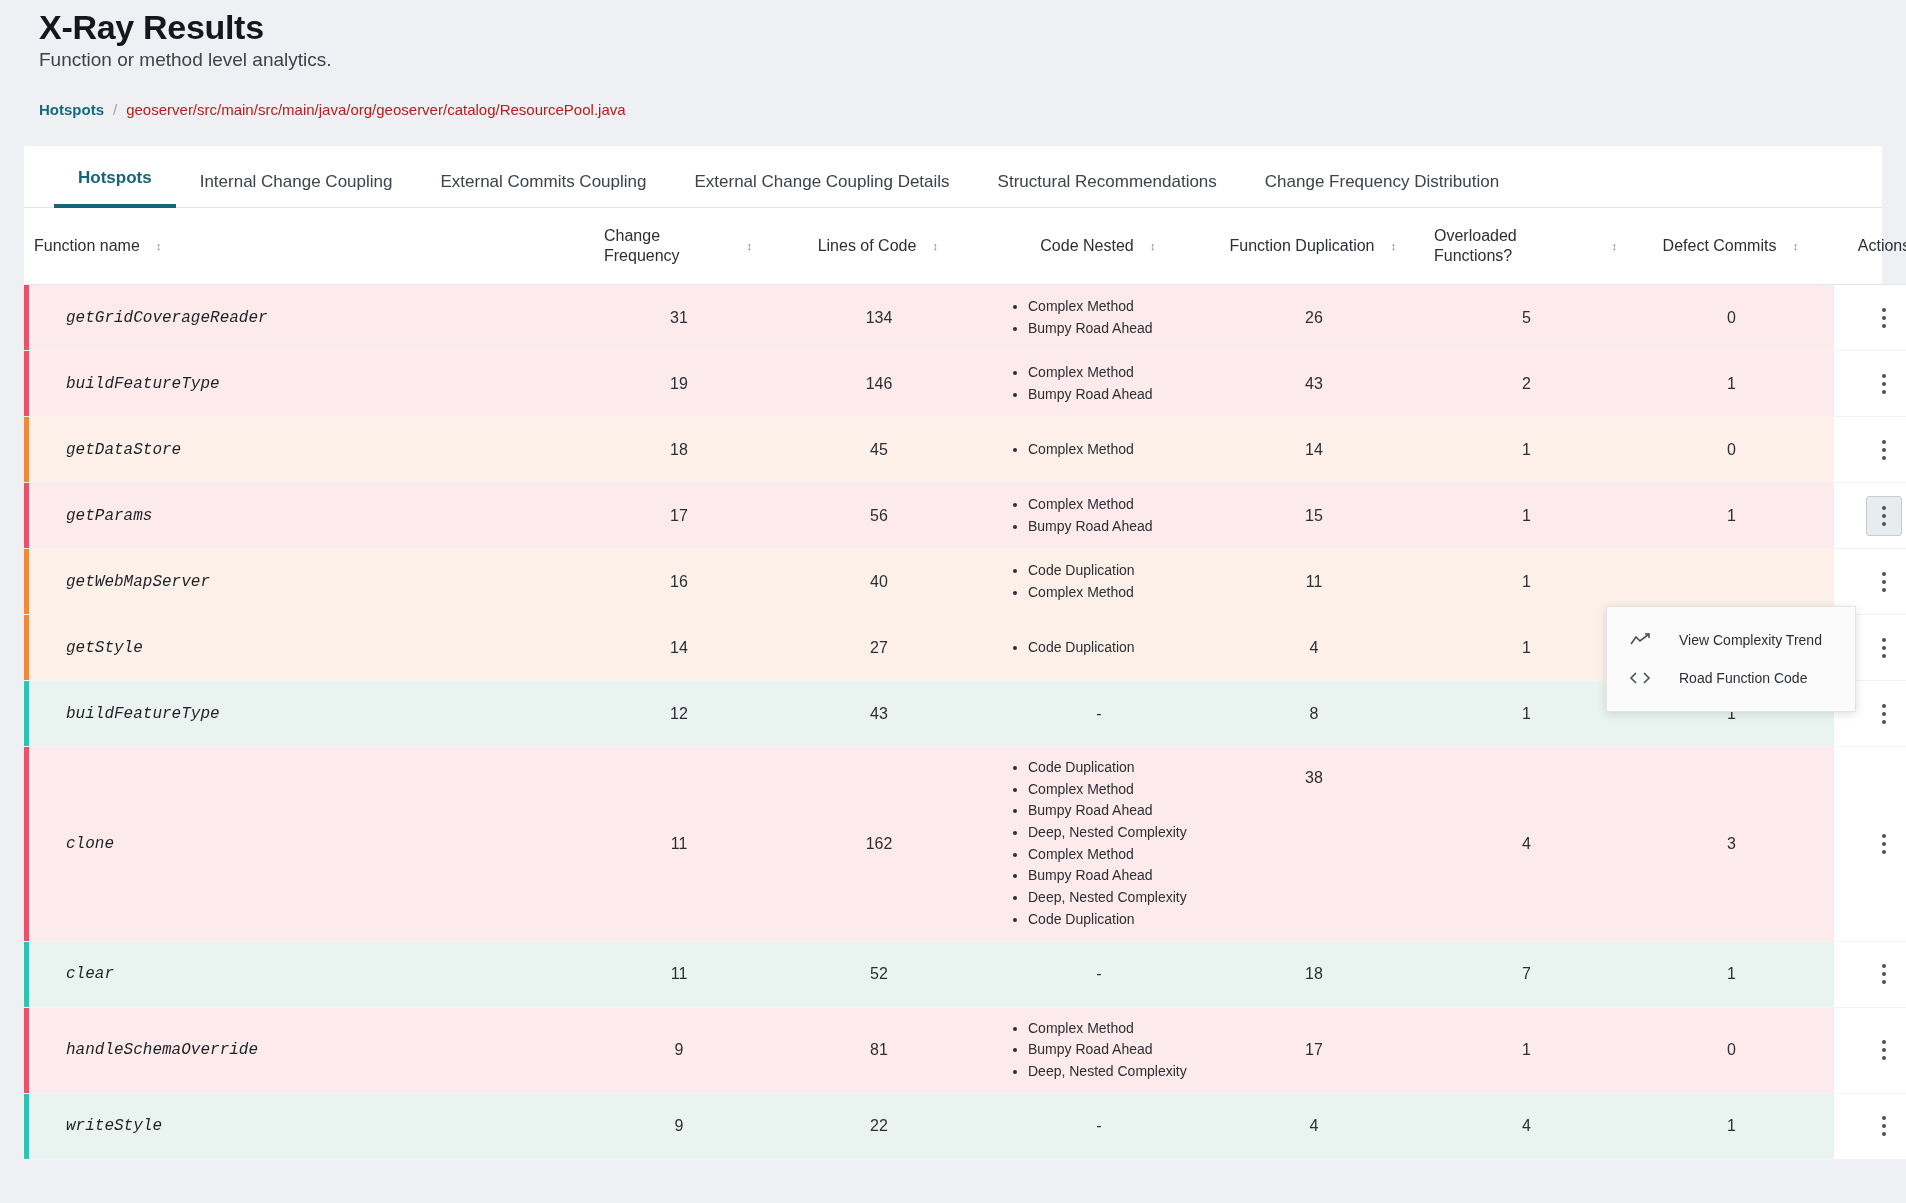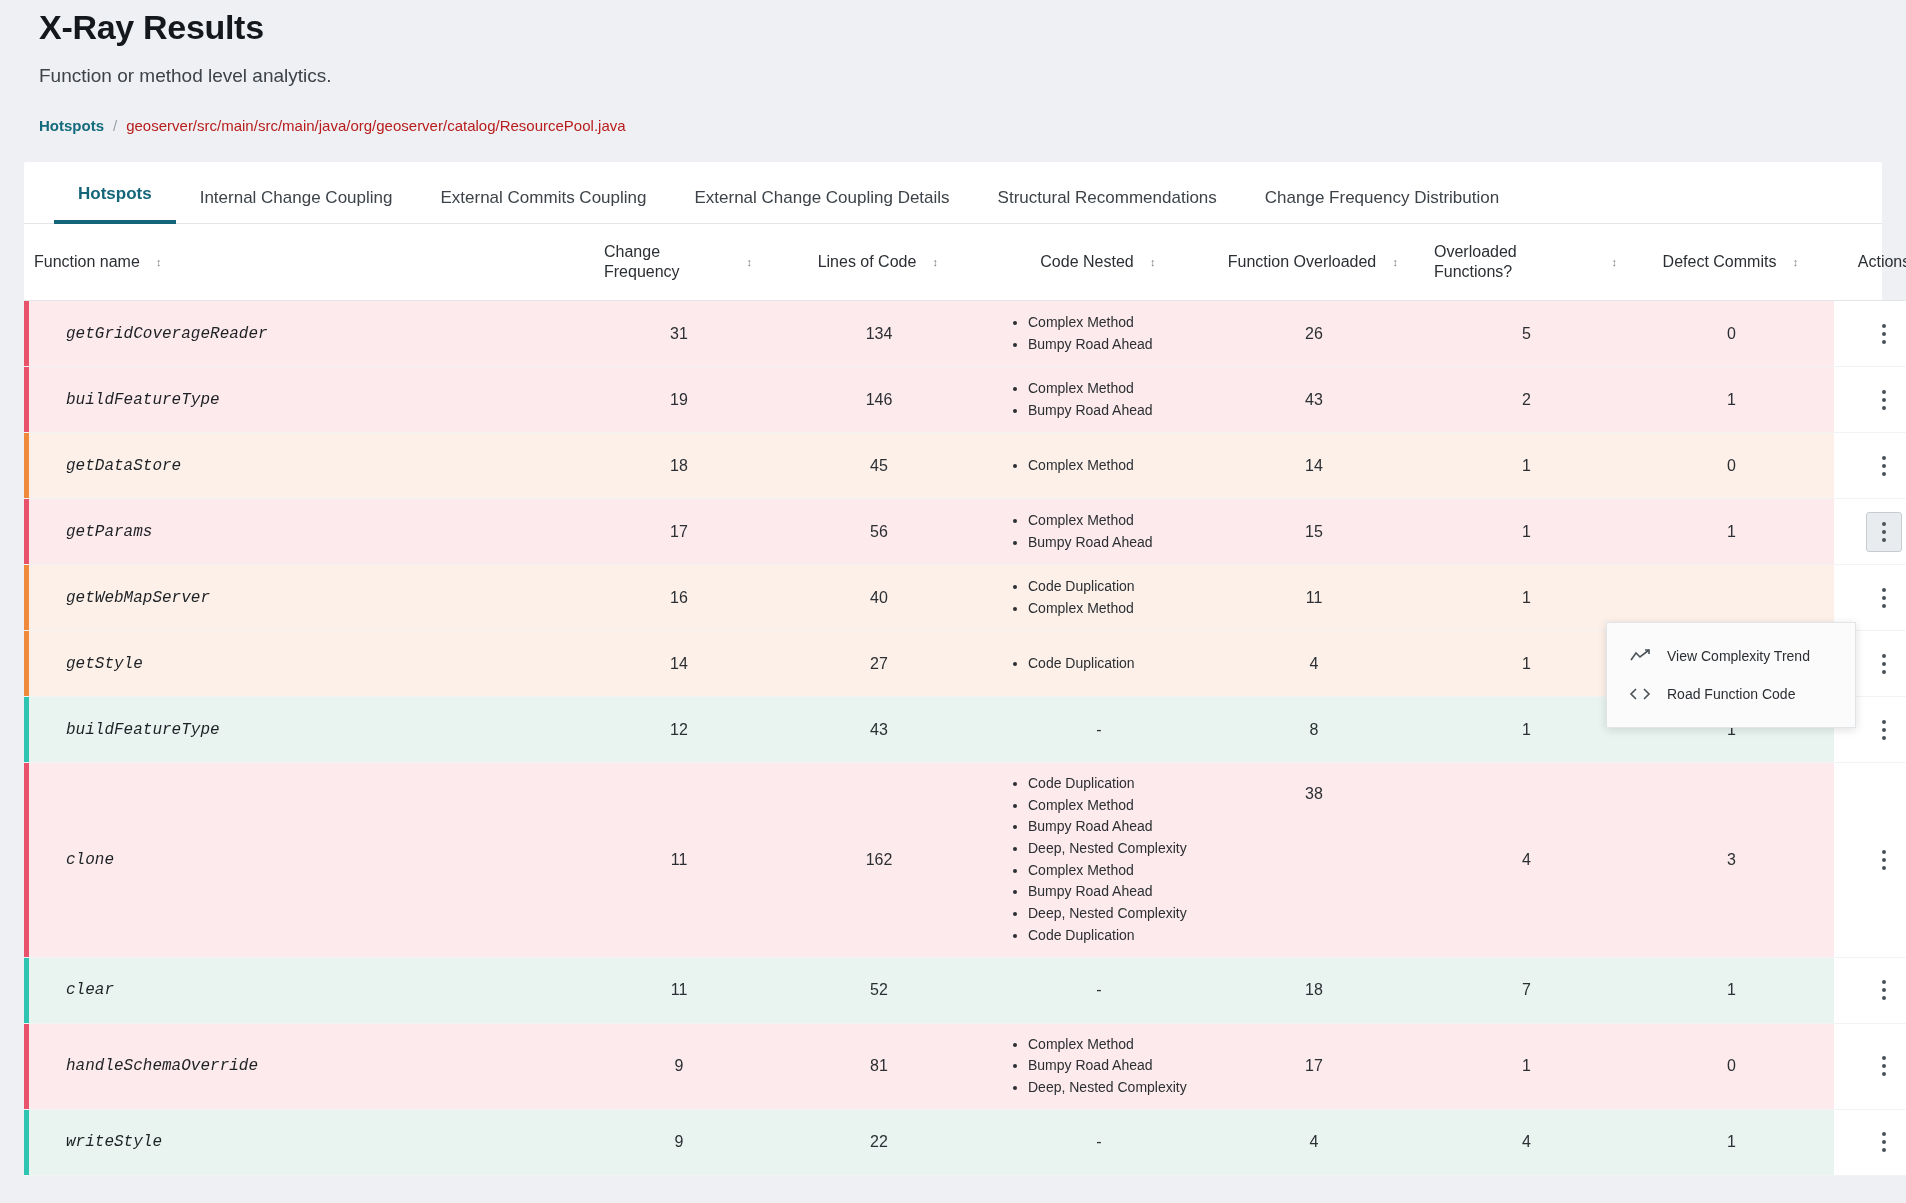--- a/index.html
+++ b/index.html
@@ -23,21 +23,21 @@
     font-size: 34px;
     font-weight: bold;
     letter-spacing: -0.3px;
     margin: 0;
     padding-top: 8px;
     color: #14181c;
   }
   .page-subtitle {
     font-size: 19px;
     color: #3d4348;
-    margin-top: 18px;
+    margin-top: 2px;
   }
   .breadcrumb {
     margin-top: 30px;
     font-size: 15px;
     display: flex;
     align-items: center;
     gap: 9px;
   }
   .breadcrumb-link {
     color: #146b7d;
@@ -182,21 +182,21 @@
     background: #fbfbfb;
     border: 1px solid #e2e5e7;
     box-shadow: 0 2px 9px rgba(0,0,0,0.13);
     width: 250px;
     padding: 14px 0;
     z-index: 40;
   }
   .menu-item {
     display: flex;
     align-items: center;
-    gap: 16px;
+    gap: 28px;
     padding: 11px 22px;
     font-size: 14px;
     color: #2b2f33;
     cursor: pointer;
   }
   .menu-icon {
     width: 22px;
     display: flex;
     align-items: center;
     justify-content: center;
@@ -247,21 +247,21 @@
           </div>
         </th>
         <th style="width:210px;">
           <div class="th-inner">
             <span>Code Nested</span>
             <span class="sort-icon">↕</span>
           </div>
         </th>
         <th style="width:220px;">
           <div class="th-inner">
-            <span class="th-label-2line">Function Overloaded</span>
+            <span class="th-label-2line">Function Duplication</span>
             <span class="sort-icon">↕</span>
           </div>
         </th>
         <th style="width:205px;">
           <div class="th-inner">
             <span class="th-label-2line">Overloaded Functions?</span>
             <span class="sort-icon">↕</span>
           </div>
         </th>
         <th style="width:205px;">

